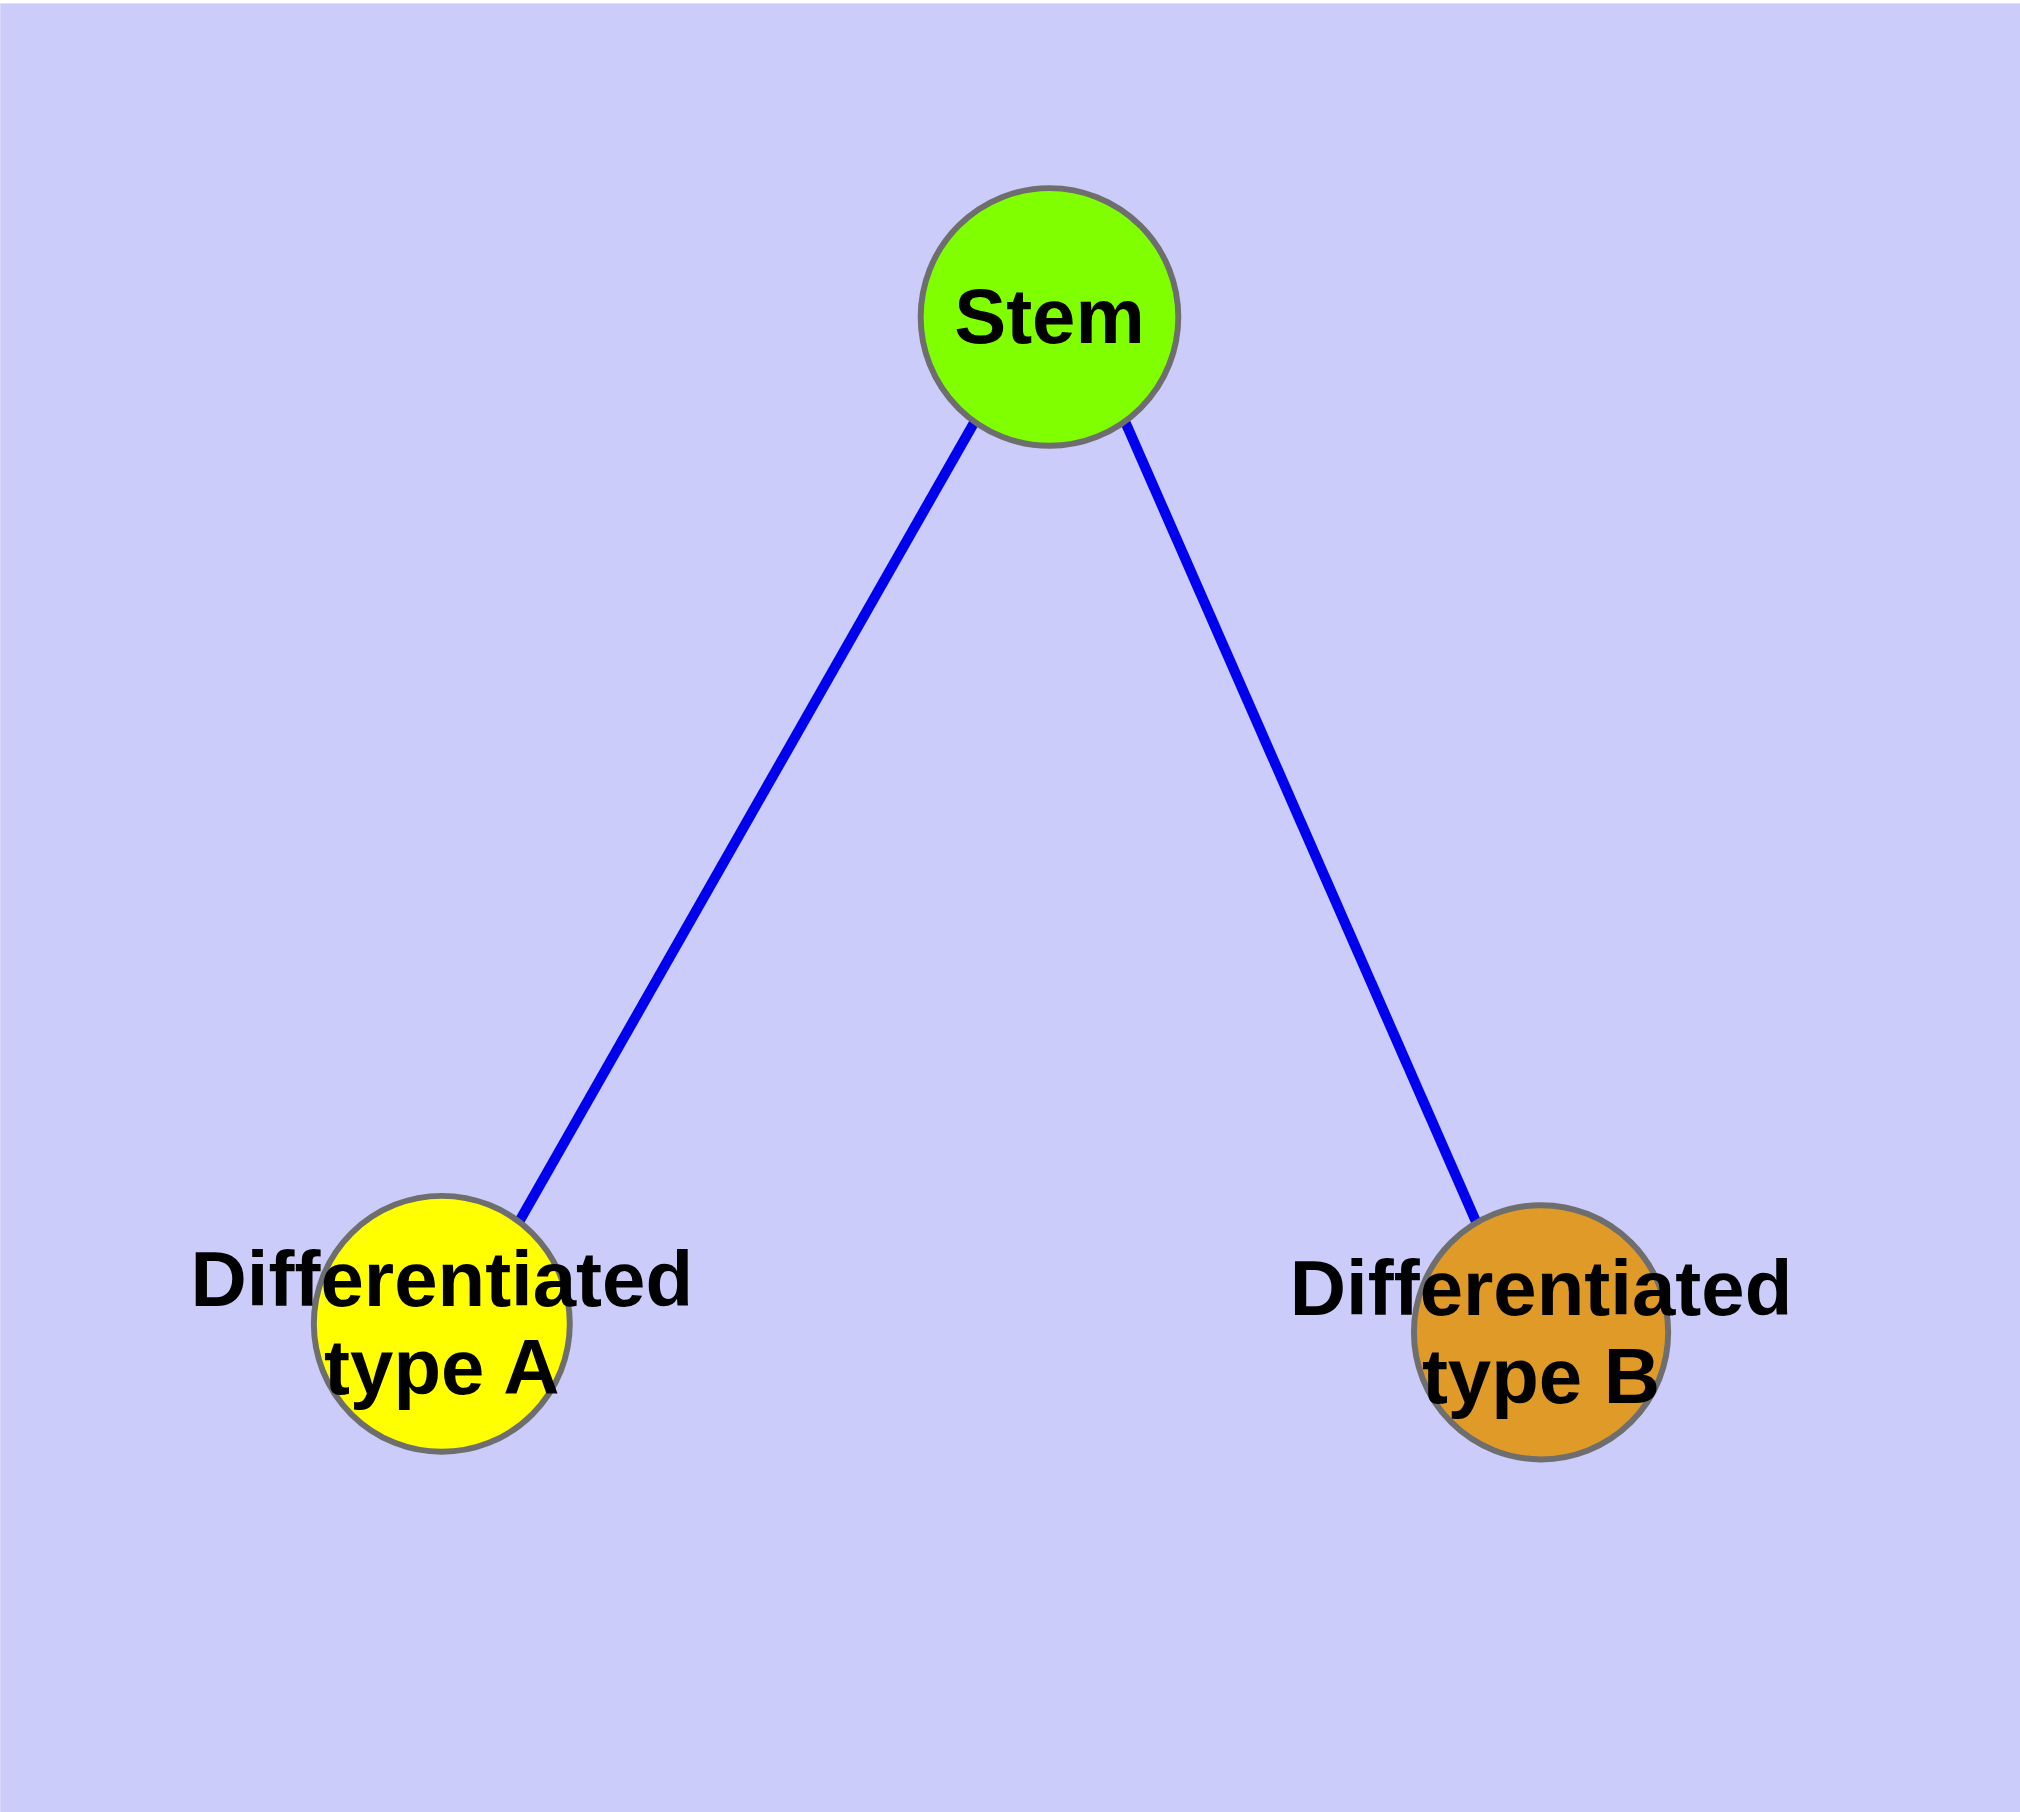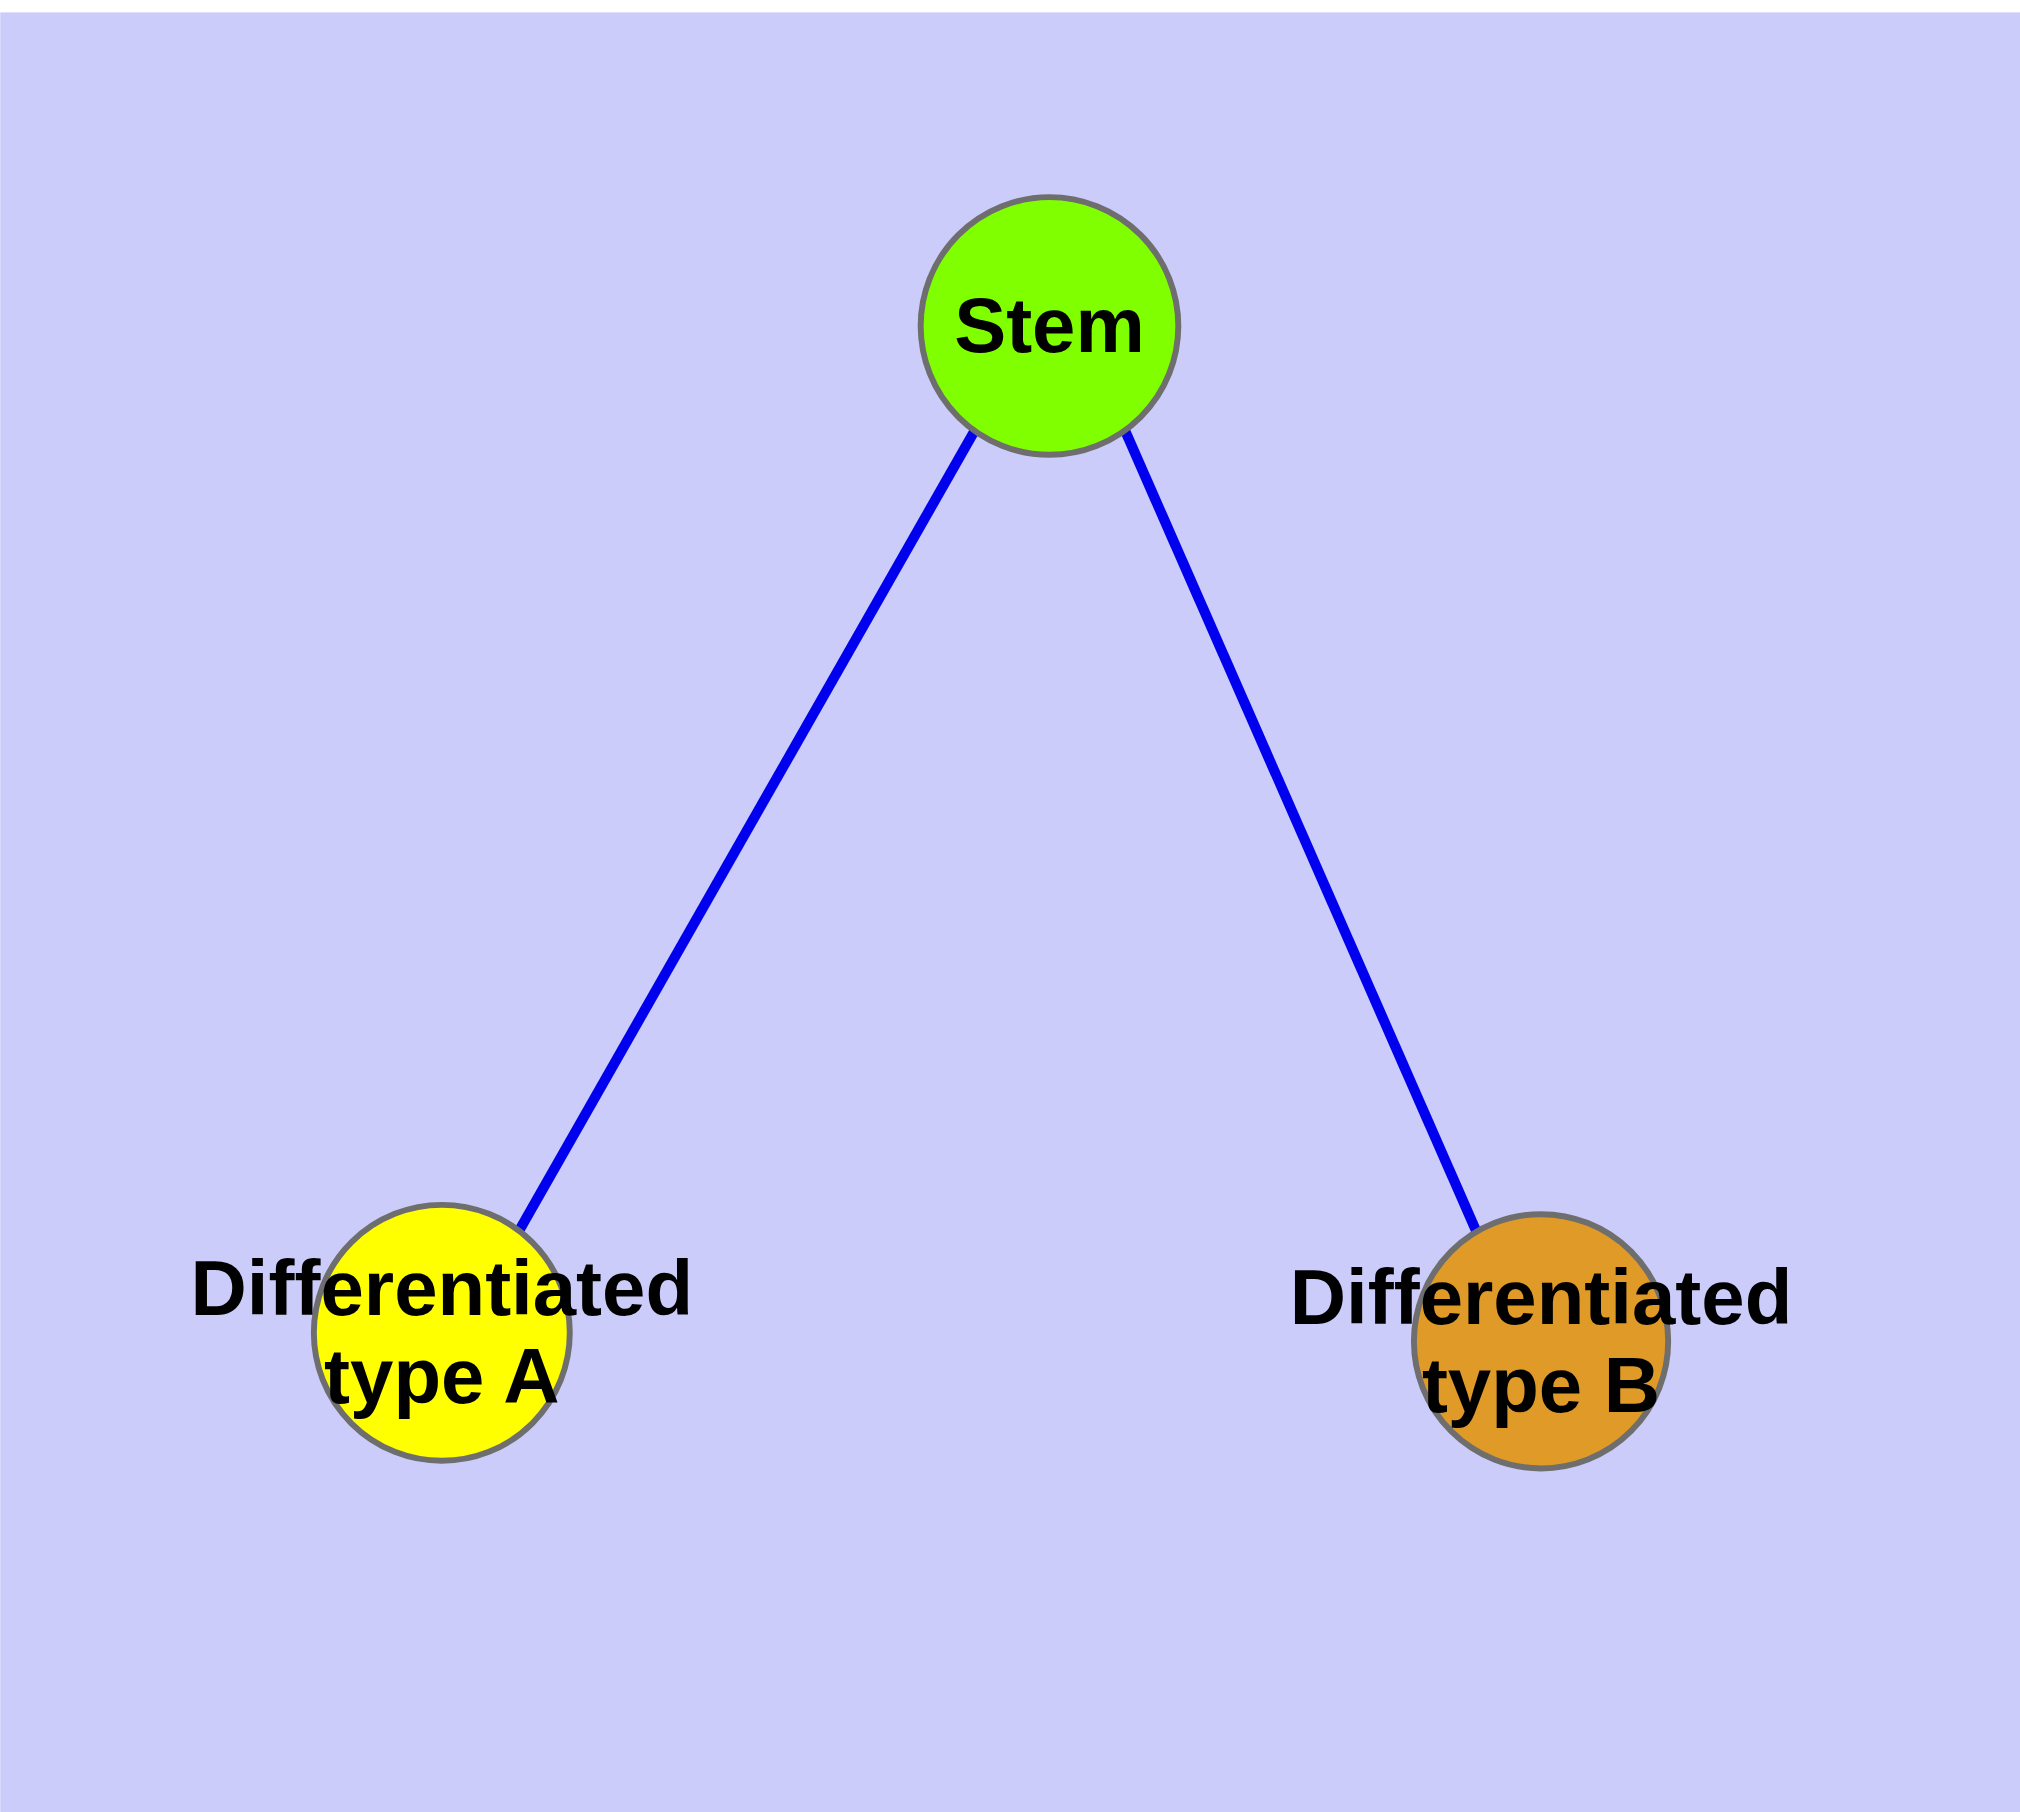--- a/index.html
+++ b/index.html
@@ -31,21 +31,21 @@
     font-family: "Liberation Sans", sans-serif;
     font-weight: bold;
     fill: #000000;
     text-anchor: middle;
     paint-order: normal;
   }
 </style>
 </head>
 <body style="width: 2021px; height: 1812px;">
 
-<div id="canvas" style="width: 2021px; height: 1496px; background: rgb(255, 255, 255); margin-top: 9px;">
+<div id="canvas" style="width: 2021px; height: 1496px; background: rgb(255, 255, 255);">
   <svg id="graph-svg" viewBox="0 0 2384 2138" xmlns="http://www.w3.org/2000/svg">
     <rect id="bg-rect" x="0" y="4" width="2384" height="2134" fill="#ccccfa"></rect>
     <g id="edge-layer">
         <line x1="1150" y1="497" x2="613" y2="1440" stroke="#0000ee" stroke-width="12" stroke-linecap="butt"></line>
         <line x1="1327" y1="497" x2="1742" y2="1443" stroke="#0000ee" stroke-width="12" stroke-linecap="butt"></line>
       </g>
     <g id="node-layer">
         <g>
           <circle cx="1238" cy="374" r="152" fill="#7fff00" stroke="#6e6e6e" stroke-width="7"></circle>
         </g>

